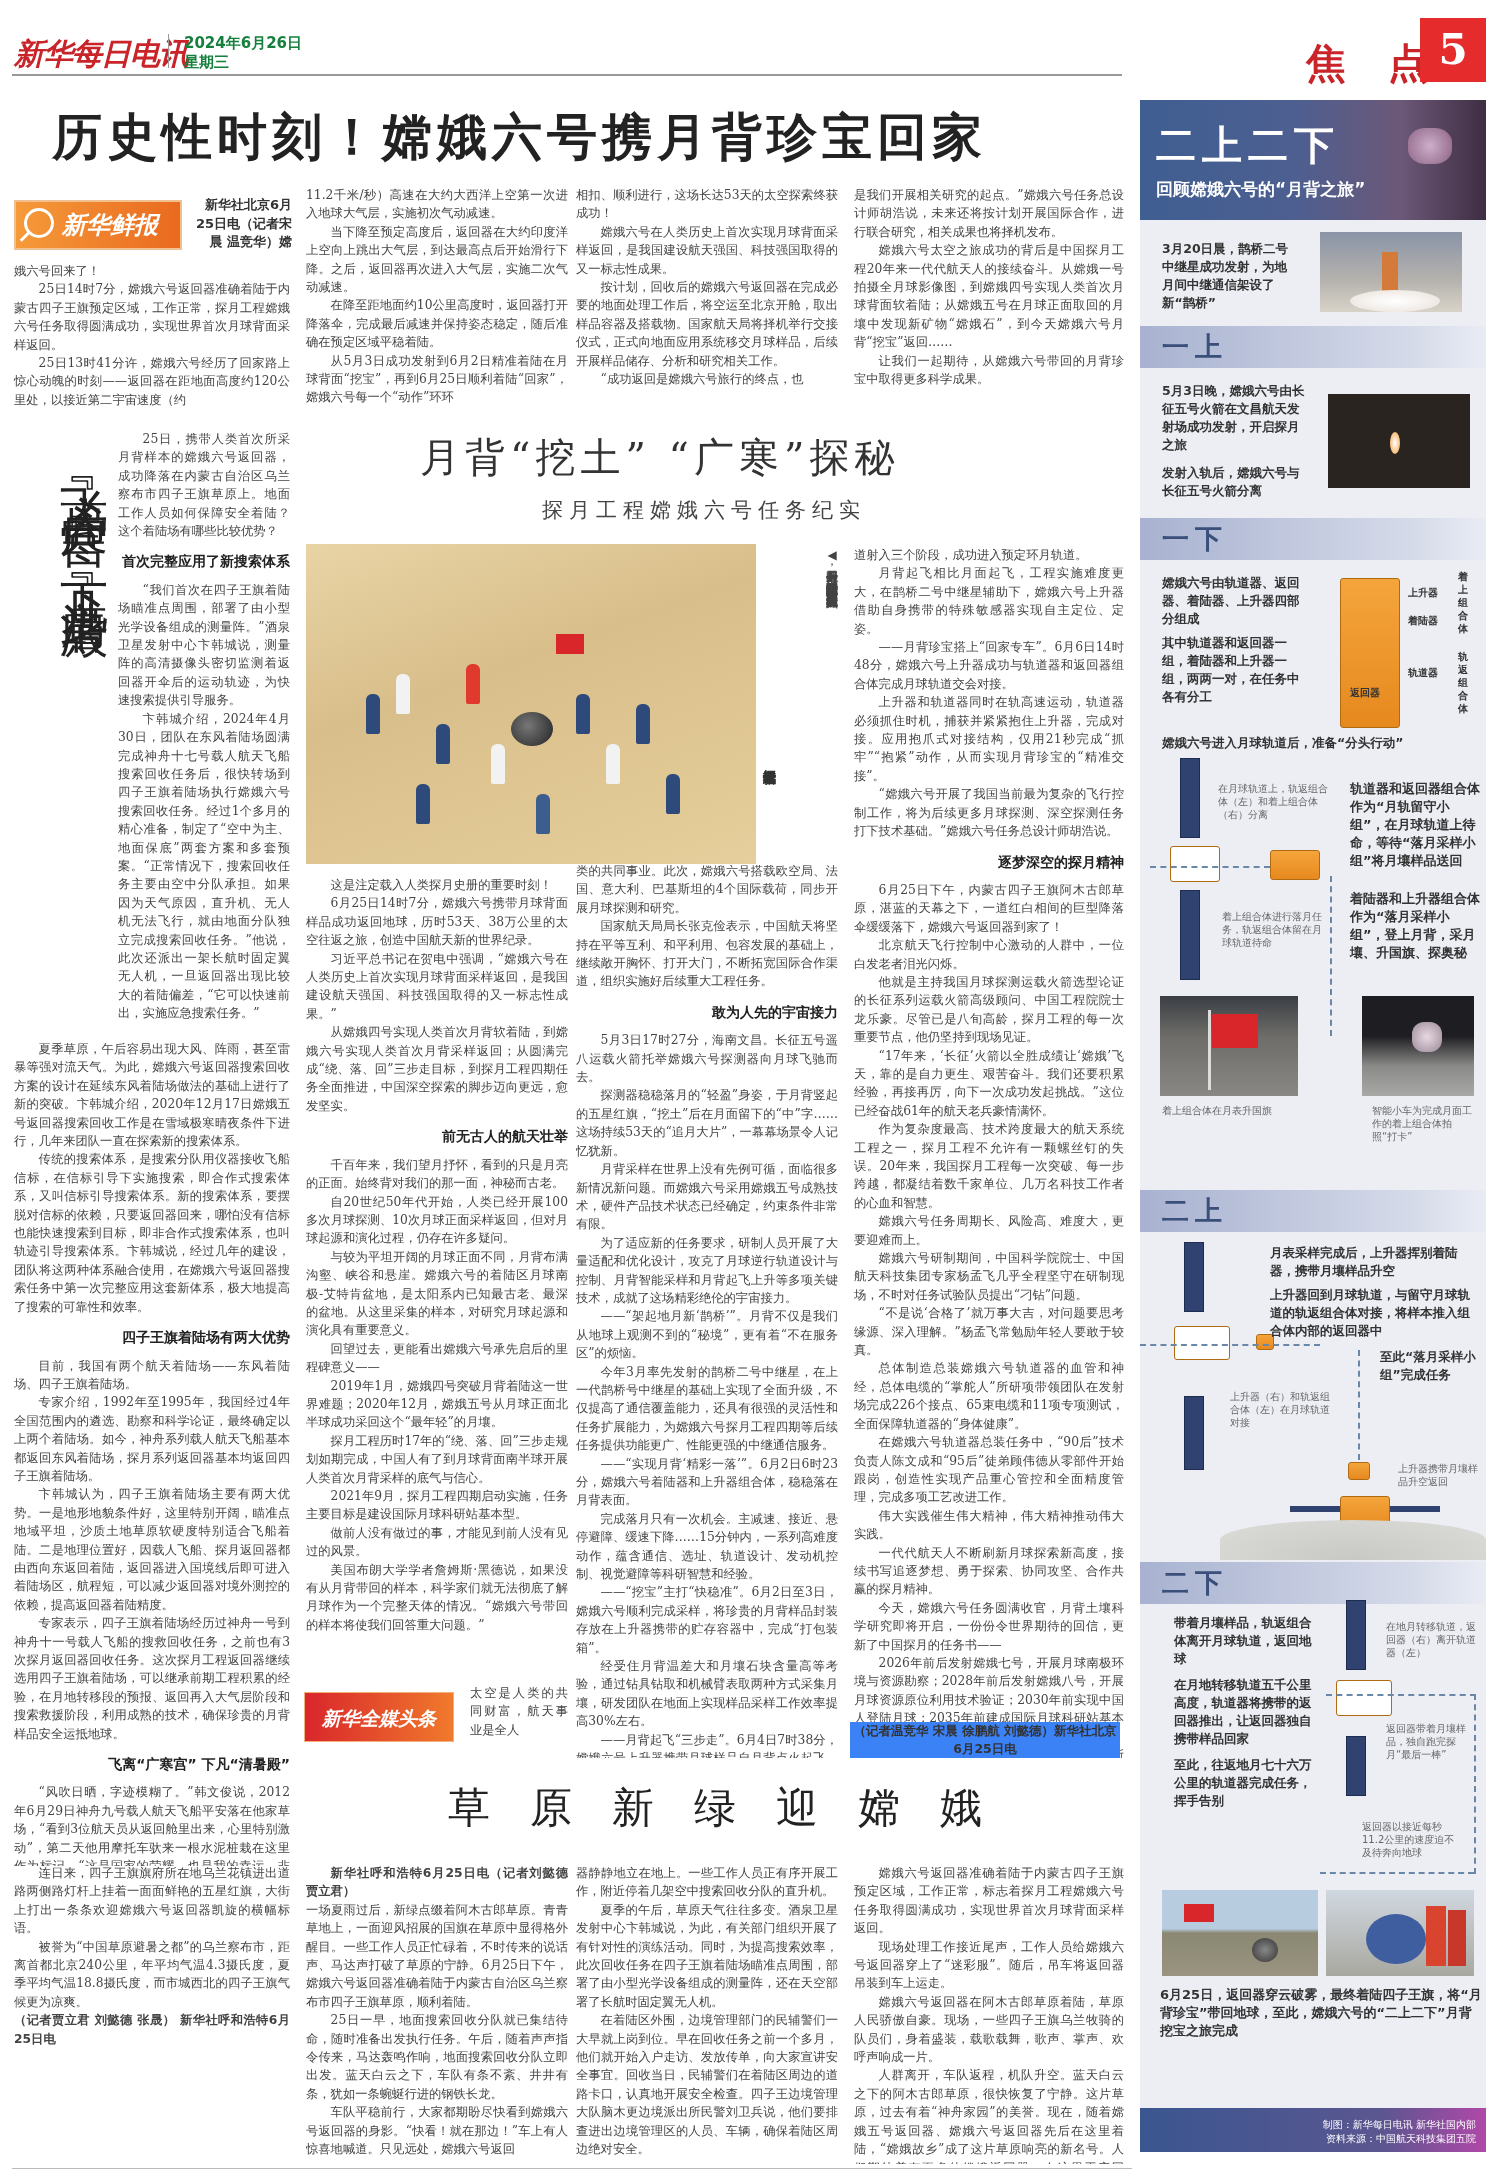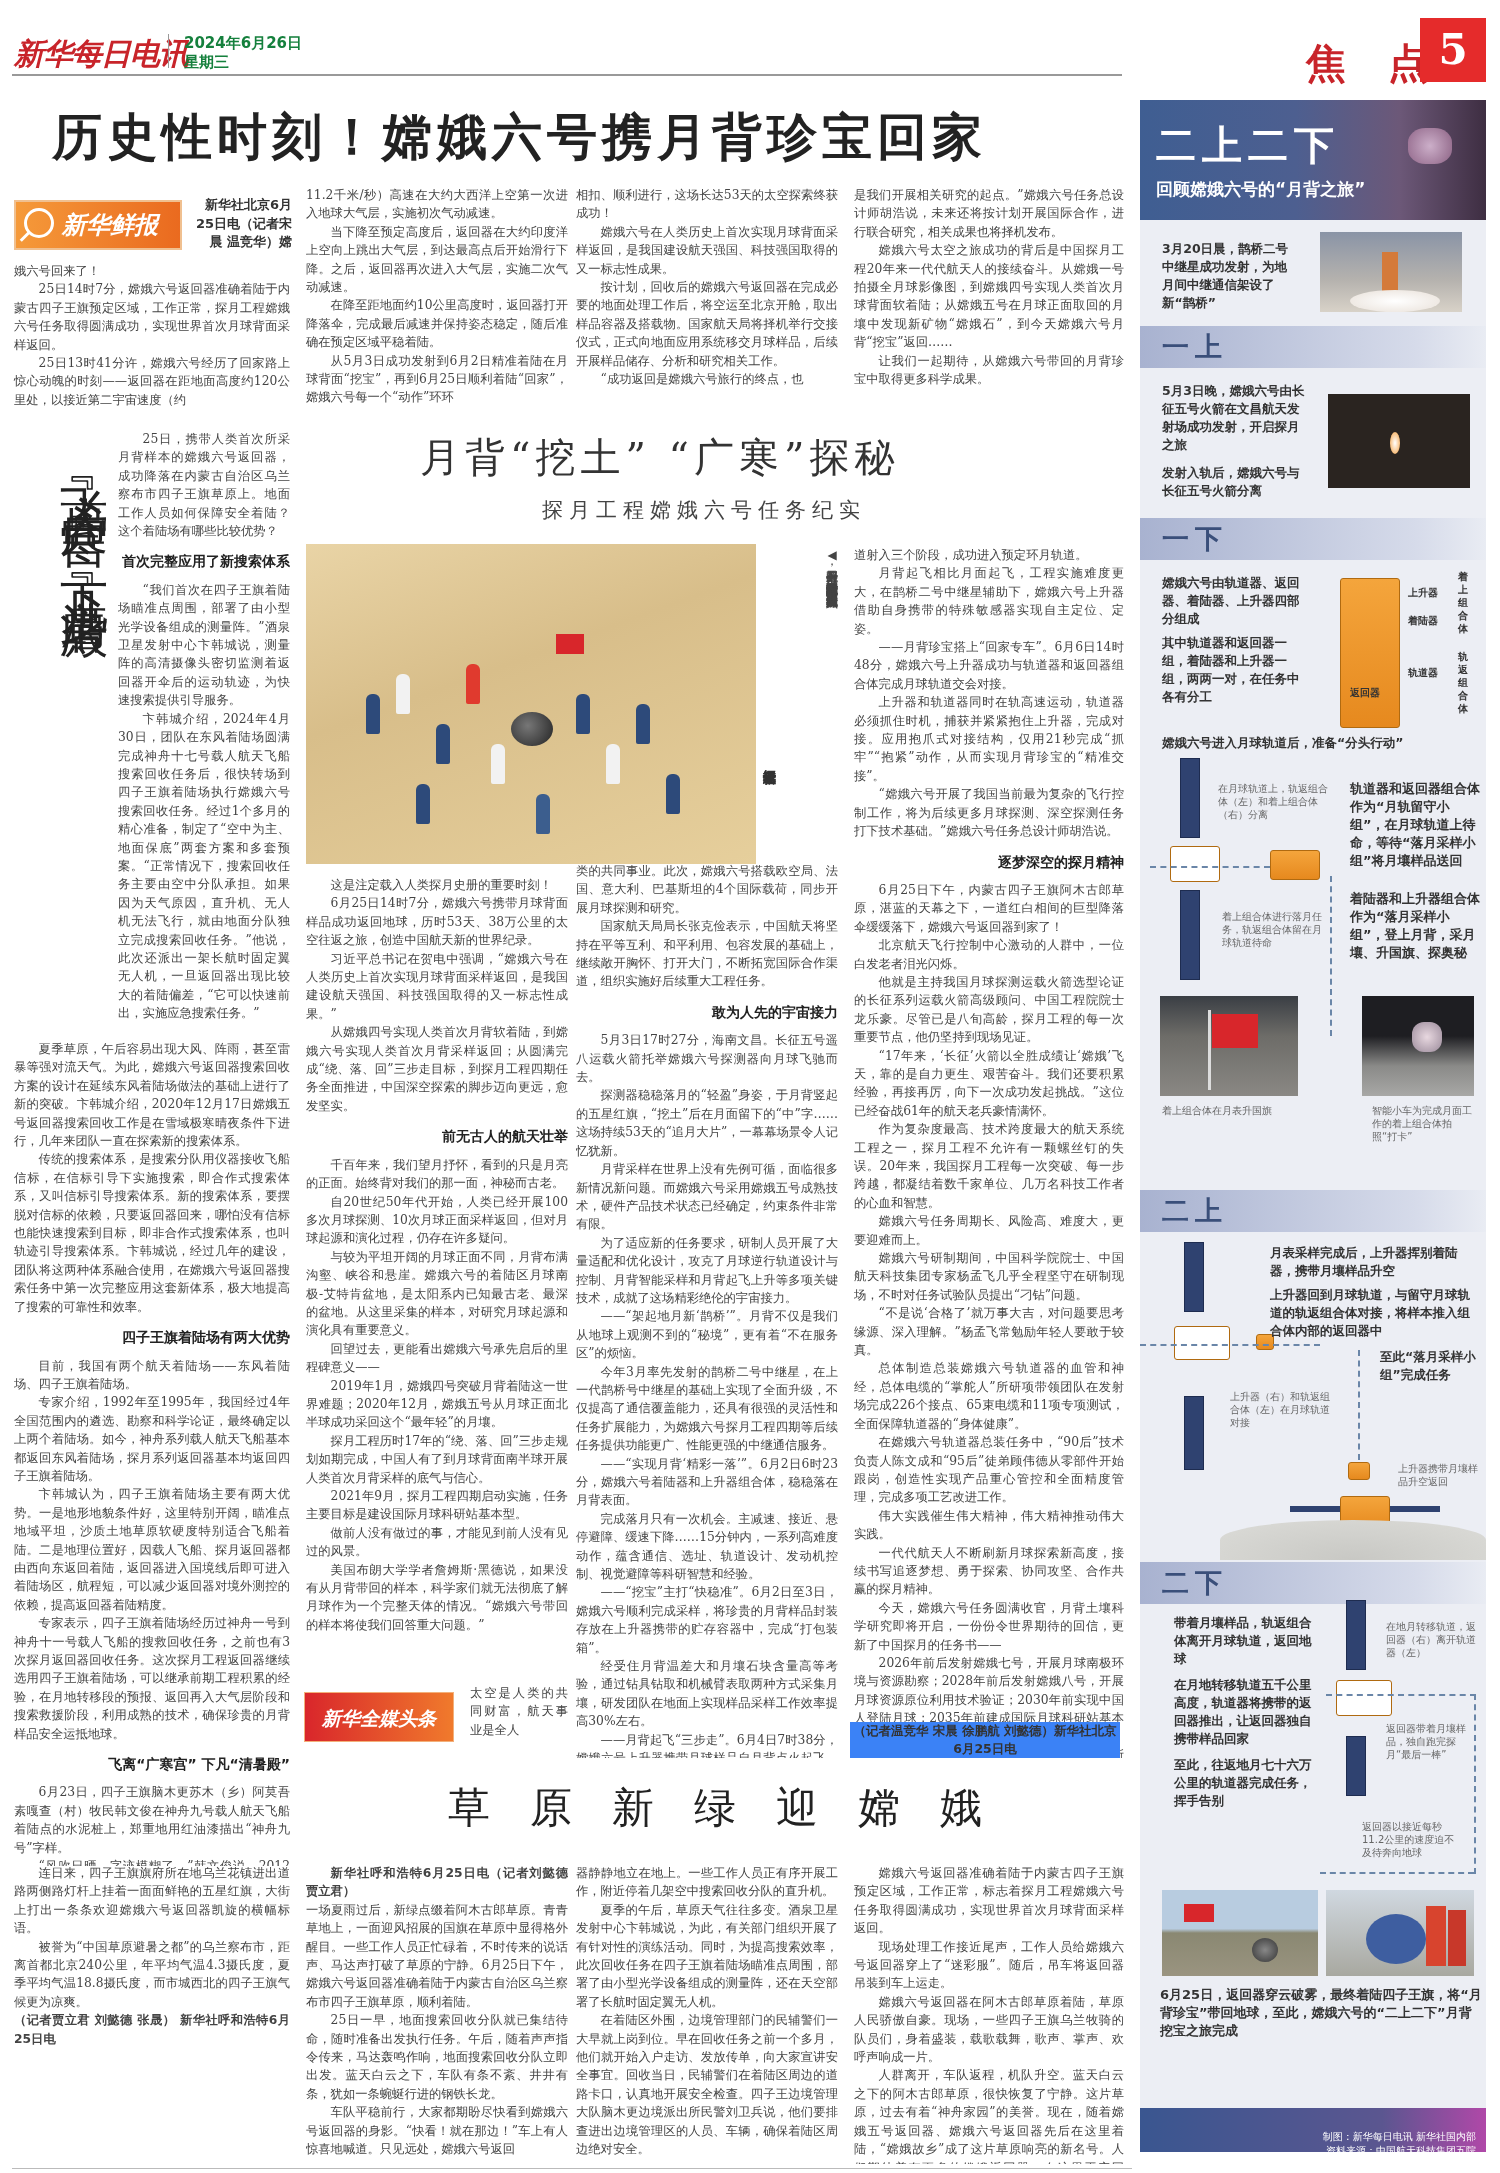--- a/index.html
+++ b/index.html
@@ -103,21 +103,20 @@
 </div>
 <div class="abs col" style="left:14px;top:1040px;width:276px;height:826px;overflow:hidden">
   <p>夏季草原，午后容易出现大风、阵雨，甚至雷暴等强对流天气。为此，嫦娥六号返回器搜索回收方案的设计在延续东风着陆场做法的基础上进行了新的突破。卞韩城介绍，2020年12月17日嫦娥五号返回器搜索回收工作是在雪域极寒晴夜条件下进行，几年来团队一直在探索新的搜索体系。</p>
   <p>传统的搜索体系，是搜索分队用仪器接收飞船信标，在信标引导下实施搜索，即合作式搜索体系，又叫信标引导搜索体系。新的搜索体系，要摆脱对信标的依赖，只要返回器回来，哪怕没有信标也能快速搜索到目标，即非合作式搜索体系，也叫轨迹引导搜索体系。卞韩城说，经过几年的建设，团队将这两种体系融合使用，在嫦娥六号返回器搜索任务中第一次完整应用这套新体系，极大地提高了搜索的可靠性和效率。</p>
   <h4>四子王旗着陆场有两大优势</h4>
   <p>目前，我国有两个航天着陆场——东风着陆场、四子王旗着陆场。</p>
   <p>专家介绍，1992年至1995年，我国经过4年全国范围内的遴选、勘察和科学论证，最终确定以上两个着陆场。如今，神舟系列载人航天飞船基本都返回东风着陆场，探月系列返回器基本均返回四子王旗着陆场。</p>
   <p>卞韩城认为，四子王旗着陆场主要有两大优势。一是地形地貌条件好，这里特别开阔，瞄准点地域平坦，沙质土地草原软硬度特别适合飞船着陆。二是地理位置好，因载人飞船、探月返回器都由西向东返回着陆，返回器进入国境线后即可进入着陆场区，航程短，可以减少返回器对境外测控的依赖，提高返回器着陆精度。</p>
   <p>专家表示，四子王旗着陆场经历过神舟一号到神舟十一号载人飞船的搜救回收任务，之前也有3次探月返回器回收任务。这次探月工程返回器继续选用四子王旗着陆场，可以继承前期工程积累的经验，在月地转移段的预报、返回再入大气层阶段和搜索救援阶段，利用成熟的技术，确保珍贵的月背样品安全运抵地球。</p>
   <h4>飞离“广寒宫” 下凡“清暑殿”</h4>
-  <p>6月23日，四子王旗脑木更苏木（乡）阿莫吾素嘎查（村）牧民韩文俊在神舟九号载人航天飞船着陆点的水泥桩上，郑重地用红油漆描出“神舟九号”字样。</p>
   <p>“风吹日晒，字迹模糊了。”韩文俊说，2012年6月29日神舟九号载人航天飞船平安落在他家草场，“看到3位航天员从返回舱里出来，心里特别激动”，第二天他用摩托车驮来一根水泥桩栽在这里作为标记。“这是国家的荣耀，也是我的幸运，非常有纪念意义。”</p>
 </div>
 <div class="abs col" style="left:14px;top:1864px;width:276px;height:296px;overflow:hidden">
   <p>连日来，四子王旗旗府所在地乌兰花镇进出道路两侧路灯杆上挂着一面面鲜艳的五星红旗，大街上打出一条条欢迎嫦娥六号返回器凯旋的横幅标语。</p>
   <p>被誉为“中国草原避暑之都”的乌兰察布市，距离首都北京240公里，年平均气温4.3摄氏度，夏季平均气温18.8摄氏度，而市城西北的四子王旗气候更为凉爽。</p>
   <p class="ni" style="font-weight:bold;font-family:'DejaVu Sans',sans-serif">（记者贾立君 刘懿德 张晟） 新华社呼和浩特6月25日电</p>
 </div>
 
 <div class="abs sub-headline">月背“挖土” “广寒”探秘</div>
 <div class="abs sub-deck">探月工程嫦娥六号任务纪实</div>
@@ -309,16 +308,16 @@
     <div style="position:absolute;left:22px;top:14px;width:30px;height:18px;background:#d8262b"></div>
     <div style="position:absolute;left:90px;top:48px;width:26px;height:24px;border-radius:50%;background:radial-gradient(#888,#333)"></div>
   </div>
   <div class="info-photo" style="left:186px;top:1790px;width:148px;height:86px;background:linear-gradient(180deg,#d0d8e0,#a8a8a0)">
     <div style="position:absolute;left:40px;top:24px;width:60px;height:50px;border-radius:50%;background:#3e5ea0"></div>
     <div style="position:absolute;left:100px;top:16px;width:20px;height:60px;background:#d8442e"></div>
     <div style="position:absolute;left:122px;top:20px;width:18px;height:56px;background:#c8382a"></div>
   </div>
   <div class="info-text" style="left:20px;top:1886px;width:322px;font-size:13px">6月25日，返回器穿云破雾，最终着陆四子王旗，将“月背珍宝”带回地球，至此，嫦娥六号的“二上二下”月背挖宝之旅完成</div>
   <div class="info-foot">
-    <div style="padding-top:22px">制图：新华每日电讯 新华社国内部</div>
+    <div style="padding-top:10px">制图：新华每日电讯 新华社国内部</div>
     <div>资料来源：中国航天科技集团五院</div>
   </div>
 </div>
 
 </body></html>

